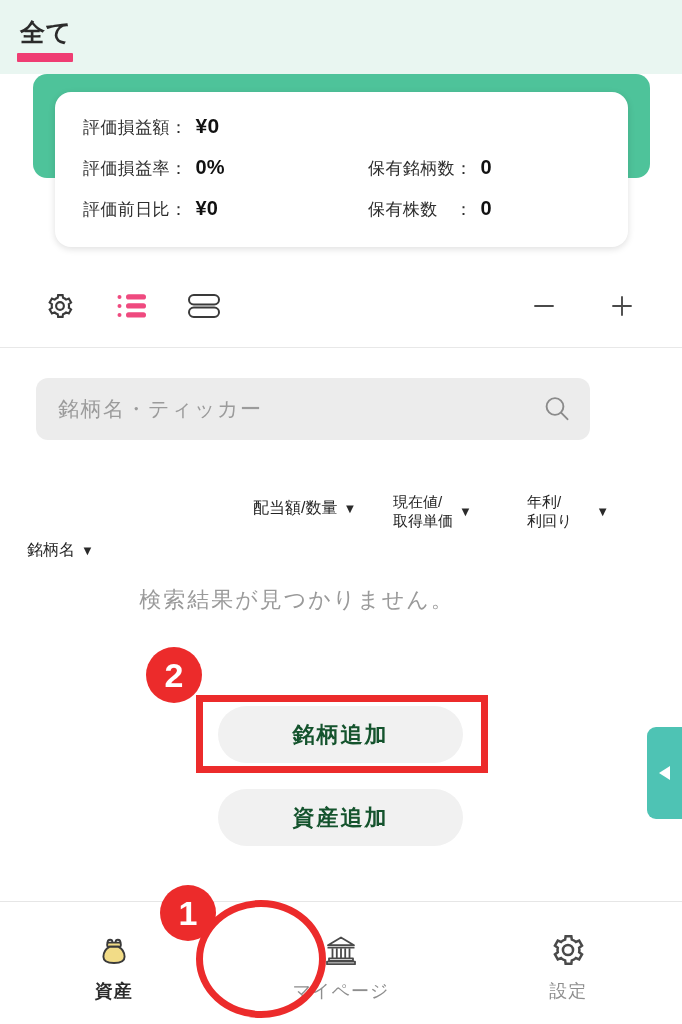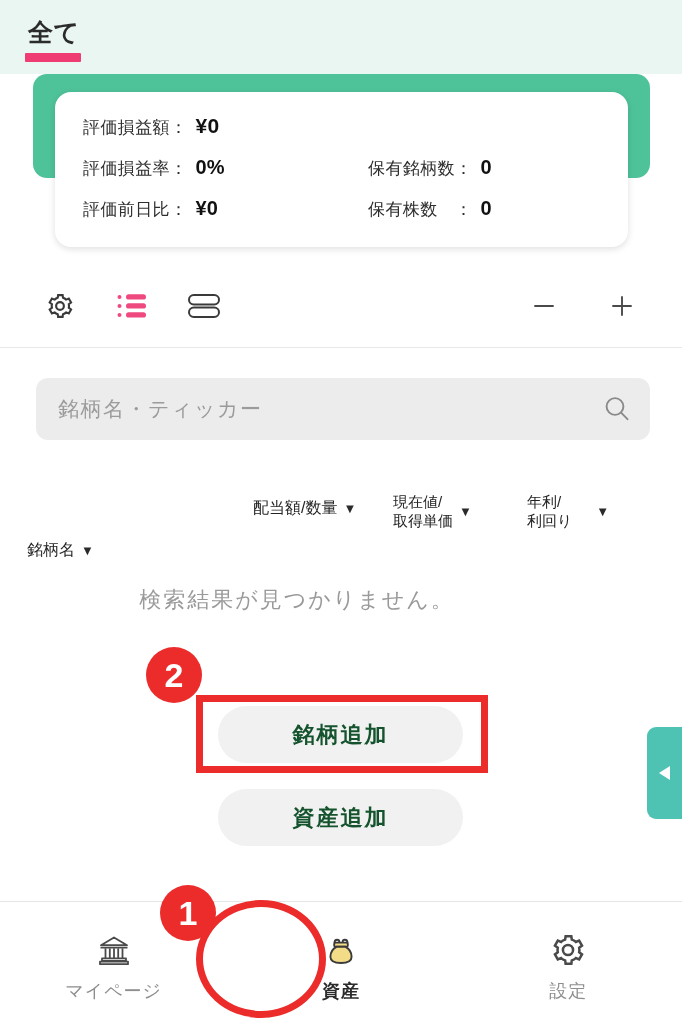--- a/index.html
+++ b/index.html
@@ -21,21 +21,21 @@
   .tabbar {
     position: absolute;
     left: 0; top: 0;
     width: 682px;
     height: 74px;
     background: #e9f6f1;
   }
   .tabbar-inner {
     display: flex;
     align-items: flex-start;
-    padding-left: 24px;
+    padding-left: 16px;
     padding-top: 16px;
     gap: 26px;
   }
   .tab {
     position: relative;
     padding: 0 4px 14px 4px;
     font-size: 25px;
     line-height: 32px;
     letter-spacing: 0.5px;
     color: #2b2b2b;
@@ -140,21 +140,21 @@
     align-items: center;
     justify-content: center;
     cursor: pointer;
   }
 
   
   .search-wrap {
     position: absolute;
     left: 36px;
     top: 378px;
-    width: 614px;
+    width: 554px;
     height: 62px;
   }
   .search-box {
     width: 100%;
     height: 100%;
     box-sizing: border-box;
     background: #ececec;
     border: none;
     border-radius: 12px;
     padding: 0 62px 0 22px;
@@ -488,51 +488,51 @@
 
 <div class="drawer-handle">
   <svg width="18" height="20" viewBox="0 0 18 20">
     <polygon points="14,3 14,17 3,10" fill="#ffffff"></polygon>
   </svg>
 </div>
 
 <div class="bottom-nav">
 
 
+  <div class="nav-item active">
+    <span class="nav-icon">
+      <svg width="40" height="38" viewBox="0 0 40 38">
+        <g fill="none" stroke="#3a3a3a" stroke-width="1.9" stroke-linejoin="round">
+          <path d="M13.5 12.2c0-2 1.2-3.4 2.6-3.4s2.3 1 2.3 2.4v1.2"></path>
+          <path d="M26.5 12.2c0-2-1.2-3.4-2.6-3.4s-2.3 1-2.3 2.4v1.2"></path>
+          <rect x="13.2" y="11.6" width="13.6" height="4.1" rx="1.3" fill="#f2dc87"></rect>
+          <path d="M15.8 15.7c-3.9 2.1-6.4 5.9-6.4 10.1 0 3.9 3.1 6.2 10.6 6.2s10.6-2.3 10.6-6.2c0-4.2-2.5-8-6.4-10.1z" fill="#f2dc87"></path>
+        </g>
+      </svg>
+    </span>
+    <span class="nav-label">資産</span>
+  </div>
+
   <div class="nav-item">
     <span class="nav-icon">
       <svg width="40" height="38" viewBox="0 0 40 38" fill="none" stroke="#4a4a4a" stroke-width="1.8" stroke-linejoin="round">
         <path d="M20 6.5 L33 14.2 H7 Z"></path>
         <line x1="6.5" y1="16.6" x2="33.5" y2="16.6"></line>
         <line x1="11.5" y1="17.3" x2="11.5" y2="27"></line>
         <line x1="15.8" y1="17.3" x2="15.8" y2="27"></line>
         <line x1="20" y1="17.3" x2="20" y2="27"></line>
         <line x1="24.2" y1="17.3" x2="24.2" y2="27"></line>
         <line x1="28.5" y1="17.3" x2="28.5" y2="27"></line>
         <rect x="8" y="27.4" width="24" height="2.6"></rect>
         <rect x="6" y="30.6" width="28" height="2.6"></rect>
       </svg>
     </span>
     <span class="nav-label">マイページ</span>
   </div>
 
-  <div class="nav-item active">
-    <span class="nav-icon">
-      <svg width="40" height="38" viewBox="0 0 40 38">
-        <g fill="none" stroke="#3a3a3a" stroke-width="1.9" stroke-linejoin="round">
-          <path d="M13.5 12.2c0-2 1.2-3.4 2.6-3.4s2.3 1 2.3 2.4v1.2"></path>
-          <path d="M26.5 12.2c0-2-1.2-3.4-2.6-3.4s-2.3 1-2.3 2.4v1.2"></path>
-          <rect x="13.2" y="11.6" width="13.6" height="4.1" rx="1.3" fill="#f2dc87"></rect>
-          <path d="M15.8 15.7c-3.9 2.1-6.4 5.9-6.4 10.1 0 3.9 3.1 6.2 10.6 6.2s10.6-2.3 10.6-6.2c0-4.2-2.5-8-6.4-10.1z" fill="#f2dc87"></path>
-        </g>
-      </svg>
-    </span>
-    <span class="nav-label">資産</span>
-  </div>
-
   <div class="nav-item">
     <span class="nav-icon">
       <svg width="38" height="38" viewBox="0 0 24 24" fill="none" stroke="#4a4a4a" stroke-width="1.6">
         <circle cx="12" cy="12" r="3.2"></circle>
         <path d="M19.2 12c0-.5-.05-1-.14-1.46l1.78-1.35-1.8-3.12-2.1.83a7 7 0 0 0-2.52-1.46L14.1 3.3H10.5l-.32 2.14A7 7 0 0 0 7.66 6.9l-2.1-.83-1.8 3.12 1.78 1.35c-.09.46-.14.96-.14 1.46s.05 1 .14 1.46l-1.78 1.35 1.8 3.12 2.1-.83a7 7 0 0 0 2.52 1.46l.32 2.14h3.6l.32-2.14a7 7 0 0 0 2.52-1.46l2.1.83 1.8-3.12-1.78-1.35c.09-.46.14-.96.14-1.46z"></path>
       </svg>
     </span>
     <span class="nav-label">設定</span>
   </div>
 

